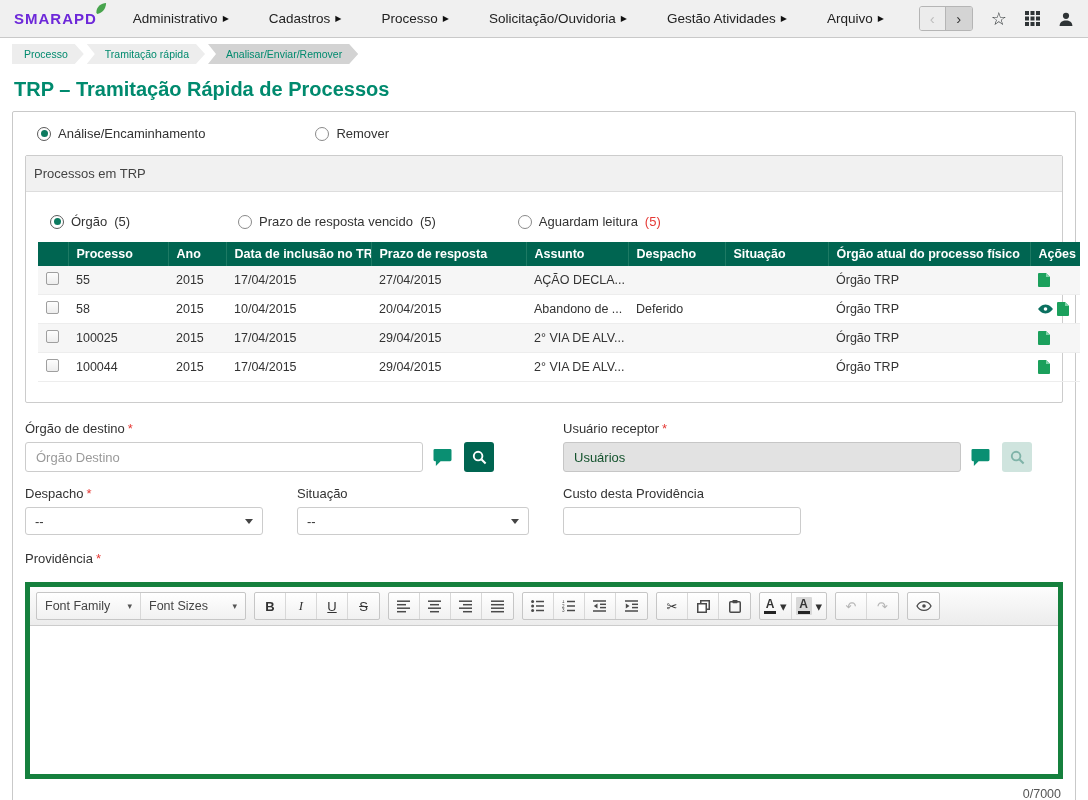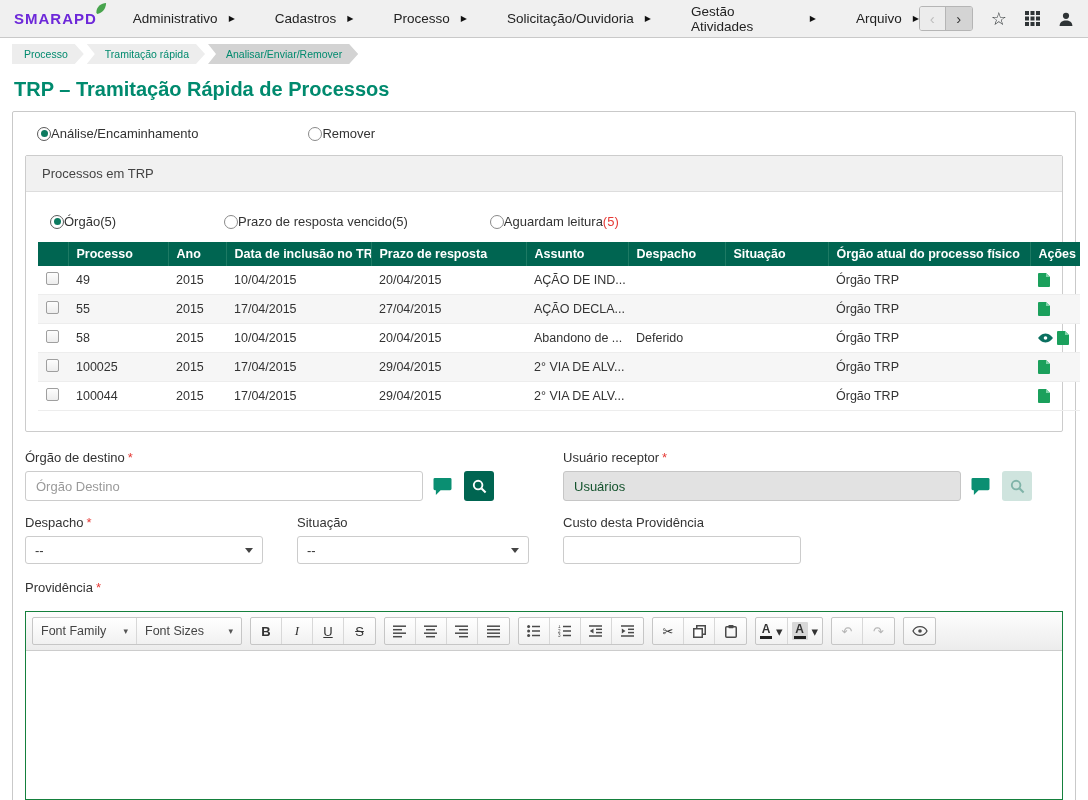--- a/index.html
+++ b/index.html
@@ -11,21 +11,21 @@
 
   
   .topbar {
     height:38px; background:#f0f0f0; border-bottom:1px solid #c9c9c9;
     display:flex; align-items:center; padding:0 14px;
   }
   .logo { position:relative; margin-right:36px; cursor:pointer; }
   .logo-text { font-size:15px; font-weight:bold; letter-spacing:1px; color:#6d28d9; }
   .logo-leaf { position:absolute; top:-8px; right:-10px; }
   .menu { display:flex; align-items:center; gap:40px; }
-  .menu-item { display:flex; align-items:center; gap:11px; cursor:pointer; color:#222; font-size:13.5px; }
+  .menu-item { display:flex; align-items:center; gap:5px; cursor:pointer; color:#222; font-size:13.5px; }
   .menu-caret { font-size:8px; color:#111; line-height:1; }
   .top-actions { margin-left:auto; display:flex; align-items:center; gap:18px; }
   .nav-group { display:flex; border:1px solid #b5b5b5; border-radius:3px; overflow:hidden; }
   .nav-btn {
     width:26px; height:23px; display:flex; align-items:center; justify-content:center;
     font-size:15px; border:none; cursor:pointer; font-family:inherit;
   }
   .nav-btn.prev { background:#ececec; color:#bdbdbd; border-right:1px solid #b5b5b5; }
   .nav-btn.next { background:#d4d4d4; color:#333; }
   .top-icon { display:flex; align-items:center; cursor:pointer; }
@@ -43,32 +43,32 @@
 
   
   .page-title { color:#008a6e; font-size:20px; font-weight:bold; margin:8px 14px 10px; }
 
   
   .main-box { margin:0 12px; border:1px solid #c9c9c9; border-radius:2px; background:#fff; padding:14px 12px 12px; }
 
   
   .radio-row { display:flex; align-items:center; padding-left:12px; margin-bottom:14px; }
   .radio-row.modes .radio-item:first-child { margin-right:110px; }
-  .radio-item { display:flex; align-items:center; cursor:pointer; }
+  .radio-item { display:flex; align-items:center; gap:7px; cursor:pointer; }
   .radio {
     width:14px; height:14px; border-radius:50%; border:1px solid #8a8a8a; background:#fff;
     display:inline-flex; align-items:center; justify-content:center; flex:0 0 auto;
   }
   .radio.checked { border-color:#5a5a5a; }
   .radio.checked::after { content:""; width:7px; height:7px; border-radius:50%; background:#0c7a5f; }
   .count-red { color:#e53935; }
 
   
   .panel { border:1px solid #ccc; border-radius:2px; margin-bottom:18px; }
-  .panel-header { background:#f1f1f1; border-bottom:1px solid #ddd; padding:10px 16px; color:#444; }
+  .panel-header { background:#f1f1f1; border-bottom:1px solid #ddd; padding:10px 8px; color:#444; }
   .panel-body { padding:14px 12px 20px;margin-top:8px; }
   .filter-row { margin-bottom:13px; }
   .filter-row .radio-item { margin-right:0; }
   .filter-row .radio-item:nth-child(1) { margin-right:108px; }
   .filter-row .radio-item:nth-child(2) { margin-right:82px; }
 
   
   table.proc { width:100%; border-collapse:collapse; table-layout:fixed; font-size:12.5px; }
   table.proc th {
     background:#006551; color:#fff; font-weight:bold; text-align:left;
@@ -109,21 +109,21 @@
   .fg-situacao { width:266px; }
   .select {
     width:238px; height:28px; border:1px solid #ccc; border-radius:3px; background:#fff;
     display:flex; align-items:center; justify-content:space-between; padding:0 9px; cursor:pointer;
   }
   .fg-situacao .select { width:232px; }
   .select .sel-caret { width:0; height:0; border-left:4px solid transparent; border-right:4px solid transparent; border-top:5px solid #444; }
   .small-input { width:238px; height:28px; border:1px solid #ccc; border-radius:3px; padding:0 9px; font-family:inherit; font-size:13px; }
 
   
-  .editor { border:1px solid #15803d; margin-top:16px; }
+  .editor { border:5px solid #15803d; margin-top:16px; }
   .ed-toolbar {
     background:linear-gradient(#fdfdfd,#ececec); border-bottom:1px solid #ccc;
     padding:5px 6px; display:flex; align-items:center; gap:8px; flex-wrap:nowrap;
   }
   .ed-group { display:flex; border:1px solid #c6c6c6; border-radius:2px; background:linear-gradient(#ffffff,#f1f1f1); }
   .ed-btn {
     min-width:31px; height:26px; display:flex; align-items:center; justify-content:center;
     border-right:1px solid #d8d8d8; cursor:pointer; color:#333; font-size:13px; padding:0 4px;
   }
   .ed-btn:last-child { border-right:none; }
@@ -275,41 +275,20 @@
             <th>Data de inclusão no TRP</th>
             <th>Prazo de resposta</th>
             <th>Assunto</th>
             <th>Despacho</th>
             <th>Situação</th>
             <th>Órgão atual do processo físico</th>
             <th>Ações</th>
           </tr>
         </thead>
         <tbody>
-          <tr>
-            <td><span class="checkbox"></span></td>
-            <td>49</td>
-            <td>2015</td>
-            <td>10/04/2015</td>
-            <td>20/04/2015</td>
-            <td>AÇÃO DE IND...</td>
-            <td></td>
-            <td></td>
-            <td>Órgão TRP</td>
-            <td>
-                <span class="actions-cell">
-                  <span class="action-icon">
-                    <svg width="12" height="14" viewBox="0 0 12 14">
-                      <path d="M1 0 h7 l4 4 v9 a1 1 0 0 1 -1 1 h-10 a1 1 0 0 1 -1 -1 v-12 a1 1 0 0 1 1 -1 z" fill="#1ba05c"></path>
-                      <path d="M8 0 l4 4 h-4 z" fill="#7fd3a8"></path>
-                    </svg>
-                  </span>
-                </span>
-              </td>
-          </tr>
           <tr class="odd">
             <td><span class="checkbox"></span></td>
             <td>55</td>
             <td>2015</td>
             <td>17/04/2015</td>
             <td>27/04/2015</td>
             <td>AÇÃO DECLA...</td>
             <td></td>
             <td></td>
             <td>Órgão TRP</td>

